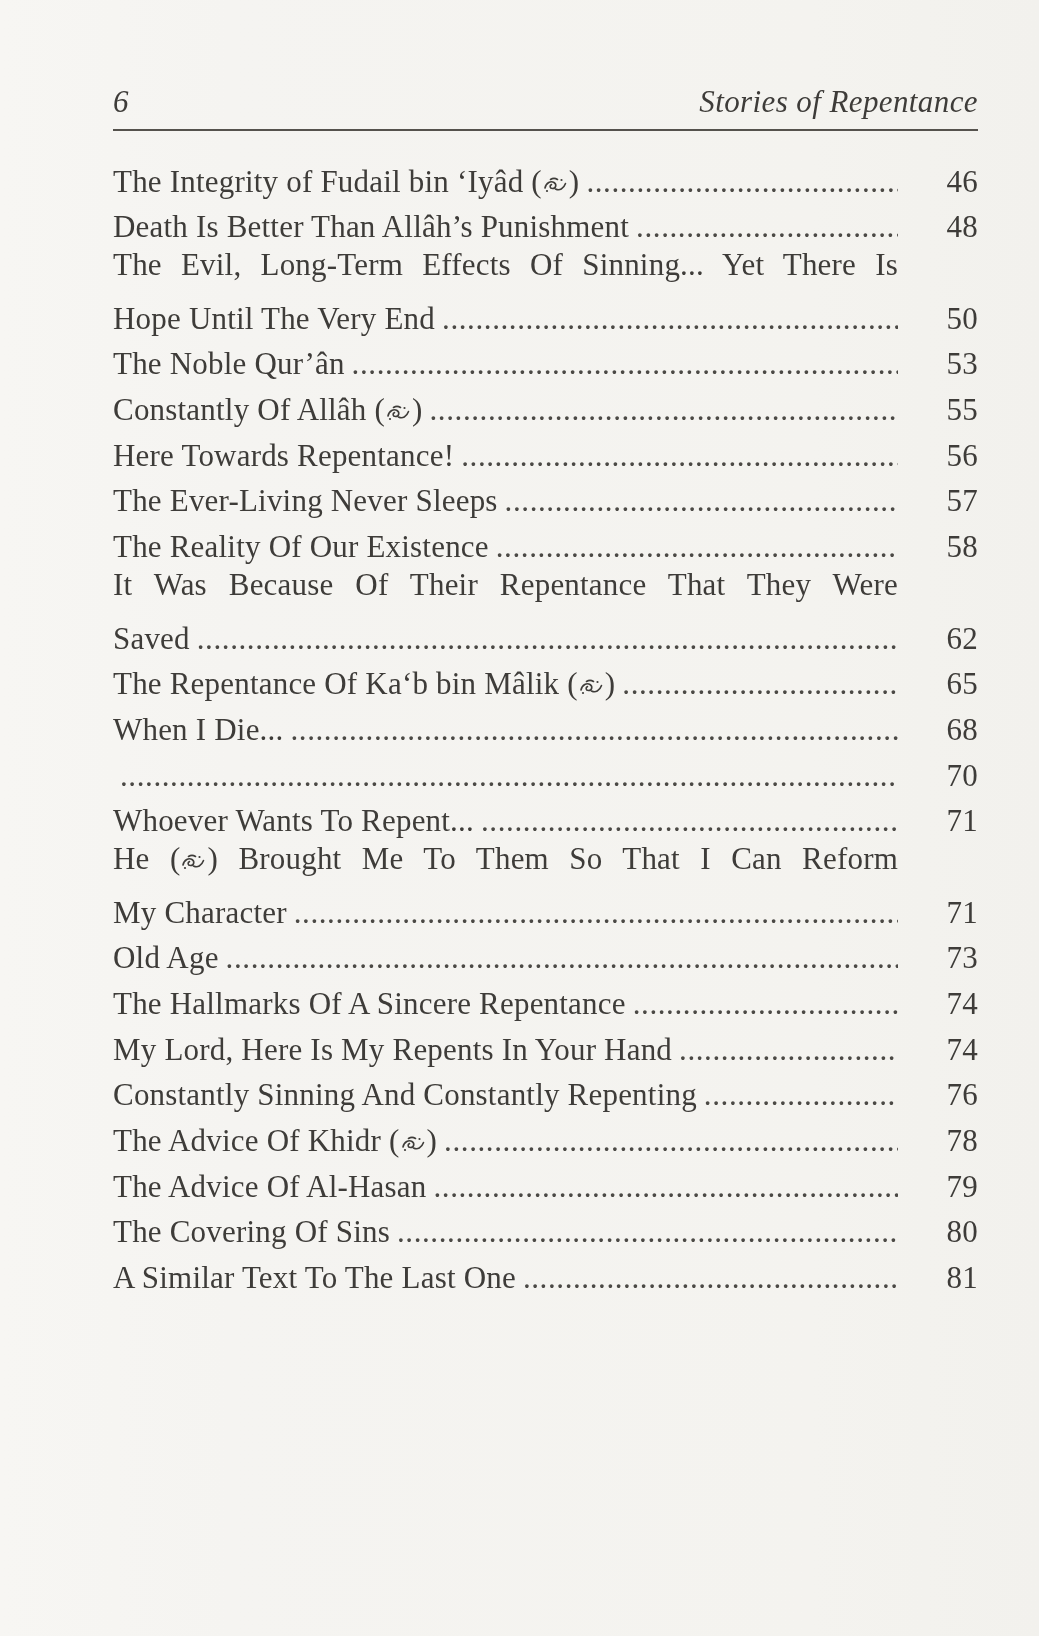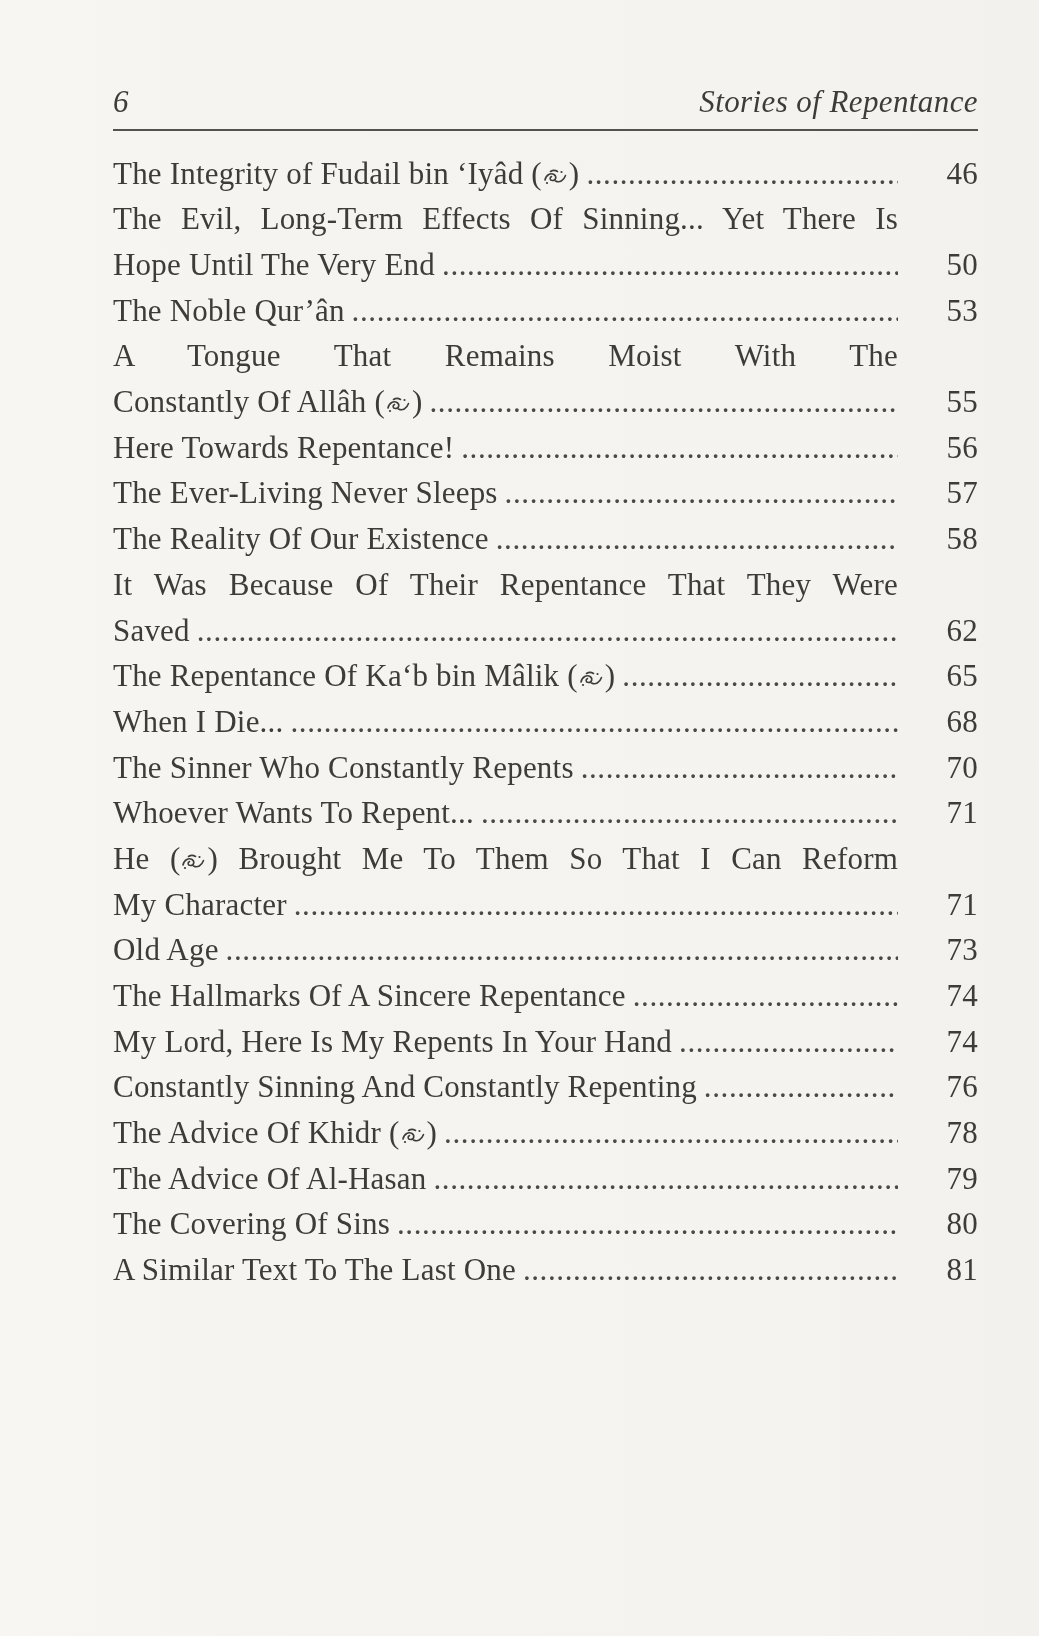--- a/index.html
+++ b/index.html
@@ -64,20 +64,21 @@
   }
   .leader::after {
     content: "..............................................................................................................................";
     color: var(--dots, #4b4945);
     letter-spacing: 0.6px;
   }
   .pagenum {
     flex: 0 0 80px;
     text-align: right;
     white-space: nowrap;
+    margin-top: 8px;
   }
 
   
   .line.justify .txt {
     flex: 1 1 auto;
     display: block;
     text-align: justify;
     text-align-last: justify;
     white-space: nowrap;
   }
@@ -112,42 +113,45 @@
                   <path d="M8.5 4.5 C10.5 3.2 13.5 3.2 15.5 4.5"></path>
                 </g>
                 <circle cx="19.5" cy="5" r="1.1" fill="currentColor"></circle>
                 <circle cx="5" cy="16" r="1.1" fill="currentColor"></circle>
               </svg></span><span>)</span></span>
           <span class="leader"></span>
           <span class="pagenum">46</span>
         </div>
       </div>
       <div class="entry">
+        <div class="line final">
+          <span class="txt"><span>Death Is Better Than Allâh’s Punishment</span></span>
+          <span class="leader"></span>
+          <span class="pagenum">48</span>
+        </div>
+      </div>
+      <div class="entry">
         <div class="line justify">
           <span class="txt"><span>The Evil, Long-Term Effects Of Sinning... Yet There Is</span></span>
           <span class="pagepad"></span>
         </div>
         <div class="line final">
           <span class="txt"><span>Hope Until The Very End</span></span>
           <span class="leader"></span>
           <span class="pagenum">50</span>
         </div>
       </div>
       <div class="entry">
         <div class="line final">
           <span class="txt"><span>The Noble Qur’ân</span></span>
           <span class="leader"></span>
           <span class="pagenum">53</span>
         </div>
       </div>
       <div class="entry">
-        <div class="line justify">
-          <span class="txt"><span>A Tongue That Remains Moist With The</span></span>
-          <span class="pagepad"></span>
-        </div>
         <div class="line final">
           <span class="txt"><span>Constantly Of Allâh (</span><span class="honorific"><svg viewBox="0 0 27 19" xmlns="http://www.w3.org/2000/svg">
                 <g fill="none" stroke="currentColor" stroke-width="1.6" stroke-linecap="round">
                   <path d="M3 13 C4 7.5 9 5.5 12 7.5 C15 9.5 14 13.5 10.5 13.5 C7.5 13.5 7.5 10.5 9.5 9.5"></path>
                   <path d="M13.5 14 C17.5 16 21.5 14 23.5 8.5"></path>
                   <path d="M8.5 4.5 C10.5 3.2 13.5 3.2 15.5 4.5"></path>
                 </g>
                 <circle cx="19.5" cy="5" r="1.1" fill="currentColor"></circle>
                 <circle cx="5" cy="16" r="1.1" fill="currentColor"></circle>
               </svg></span><span>)</span></span>
@@ -204,21 +208,20 @@
       </div>
       <div class="entry">
         <div class="line final">
           <span class="txt"><span>When I Die...</span></span>
           <span class="leader"></span>
           <span class="pagenum">68</span>
         </div>
       </div>
       <div class="entry">
         <div class="line final">
-          <span class="txt"><span>The Sinner Who Constantly Repents</span></span>
           <span class="leader"></span>
           <span class="pagenum">70</span>
         </div>
       </div>
       <div class="entry">
         <div class="line final">
           <span class="txt"><span>Whoever Wants To Repent...</span></span>
           <span class="leader"></span>
           <span class="pagenum">71</span>
         </div>

